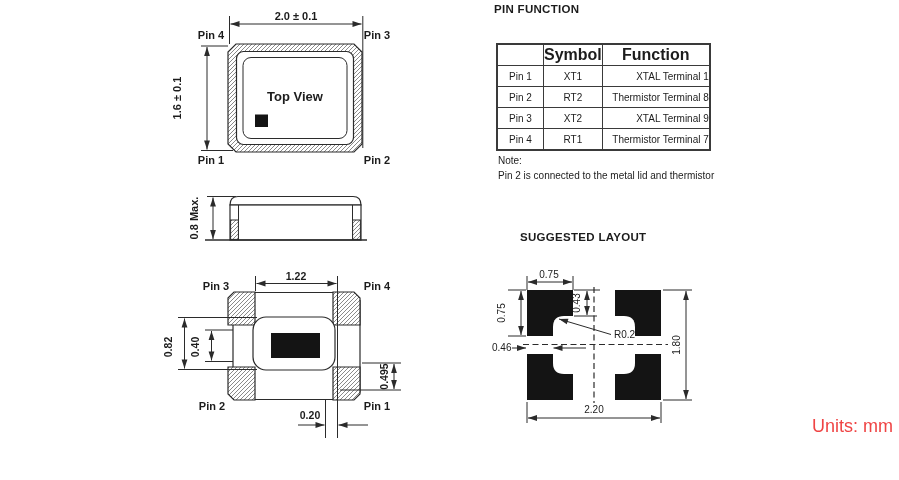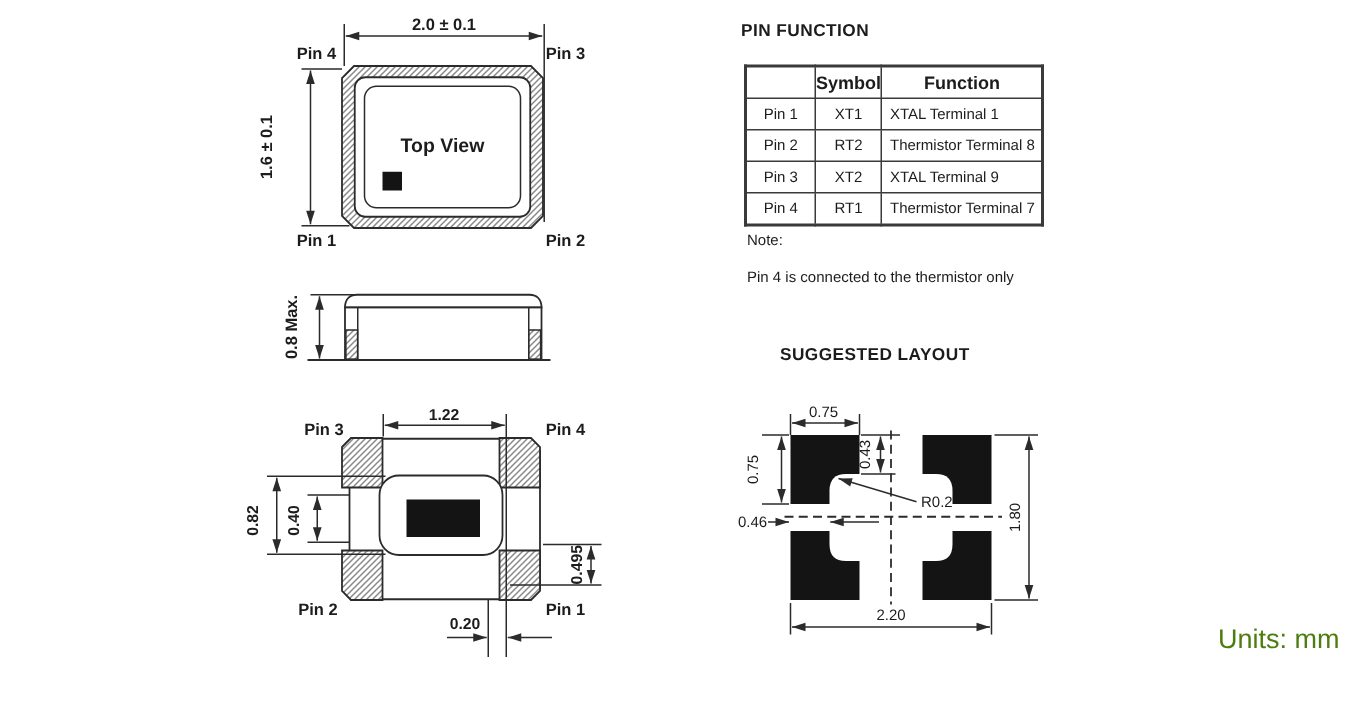--- a/index.html
+++ b/index.html
@@ -20,26 +20,26 @@
   .dtxt{font:bold 11px "Liberation Sans","DejaVu Sans",sans-serif;}
   .dtxt-s{font:bold 10.5px "Liberation Sans","DejaVu Sans",sans-serif;}
   .ltxt{font:10px "Liberation Sans","DejaVu Sans",sans-serif;}
   .title-txt{font:bold 13px "Liberation Sans","DejaVu Sans",sans-serif;}
   .mid{text-anchor:middle;}
   
   .heading{font-weight:bold;font-size:11.5px;letter-spacing:.3px;color:#1c1c1c;}
   table.pinfn{border-collapse:collapse;table-layout:fixed;}
   table.pinfn,table.pinfn th,table.pinfn td{border:1px solid #3a3a3a;}
   table.pinfn{border:2px solid #3a3a3a;}
-  table.pinfn th{font-size:12px;font-weight:bold;height:20px;text-align:center;padding:0;}
+  table.pinfn th{font-size:16px;font-weight:bold;height:20px;text-align:center;padding:0;}
   table.pinfn td{font-size:10px;font-weight:normal;height:20px;text-align:center;padding:0;white-space:nowrap;}
-  table.pinfn td.fn{text-align:left;padding-left:5px;}
+  table.pinfn td.fn{text-align:right;padding-left:5px;}
   .note{font-size:10px;line-height:13px;color:#1c1c1c;}
-  .note .nlabel{margin-bottom:12px;}
-  .units{font-size:18px;color:#4d7c0f;}
+  .note .nlabel{margin-bottom:2px;}
+  .units{font-size:18px;color:#ef4444;}
 </style>
 </head>
 <body>
 
 <div id="page">
 
   <svg class="abs" width="0" height="0" style="left:0;top:0" aria-hidden="true">
     <defs>
       <pattern id="hatch" width="4" height="4" patternUnits="userSpaceOnUse">
         <rect width="4" height="4" fill="#ffffff"></rect>
@@ -118,21 +118,21 @@
     <text class="dtxt-s mid" x="199" y="347" transform="rotate(-90 199 347)">0.40</text>
     <text class="dtxt-s mid" x="296" y="280">1.22</text>
     <text class="dtxt-s mid" x="388" y="376.5" transform="rotate(-90 388 376.5)">0.495</text>
     <text class="dtxt-s mid" x="310" y="419">0.20</text>
     <text class="dtxt mid" x="216" y="290">Pin 3</text>
     <text class="dtxt mid" x="377" y="290">Pin 4</text>
     <text class="dtxt mid" x="212" y="410">Pin 2</text>
     <text class="dtxt mid" x="377" y="410">Pin 1</text>
   </svg>
 
-  <div class="abs heading" style="left:494px;top:15px">PIN FUNCTION</div>
+  <div class="abs heading" style="left:494px;top:3px">PIN FUNCTION</div>
 
   <table class="pinfn abs" style="left:496px;top:43px">
     <tbody>
         <tr>
       <th style="width:45px"></th>
       <th style="width:41px">Symbol</th>
       <th style="width:106px">Function</th>
     </tr>
     <tr>
       <td>Pin 1</td>
@@ -152,21 +152,21 @@
     <tr>
       <td>Pin 4</td>
       <td>RT1</td>
       <td class="fn">Thermistor Terminal 7</td>
     </tr>
   </tbody>
     </table>
 
   <div class="abs note" style="left:498px;top:154px">
     <div class="nlabel">Note:</div>
-    <div>Pin 4 is connected to the thermistor only</div>
+    <div>Pin 2 is connected to the metal lid and thermistor</div>
   </div>
 
   <div class="abs heading" style="left:520px;top:231px">SUGGESTED LAYOUT</div>
 
   <svg class="abs" style="left:480px;top:252px" width="235" height="185" viewBox="480 252 235 185">
     <g>
       <rect class="padfill" x="527" y="290" width="46" height="46"></rect>
       <rect class="padfill" x="615" y="290" width="46" height="46"></rect>
       <rect class="padfill" x="527" y="354" width="46" height="46"></rect>
       <rect class="padfill" x="615" y="354" width="46" height="46"></rect>

